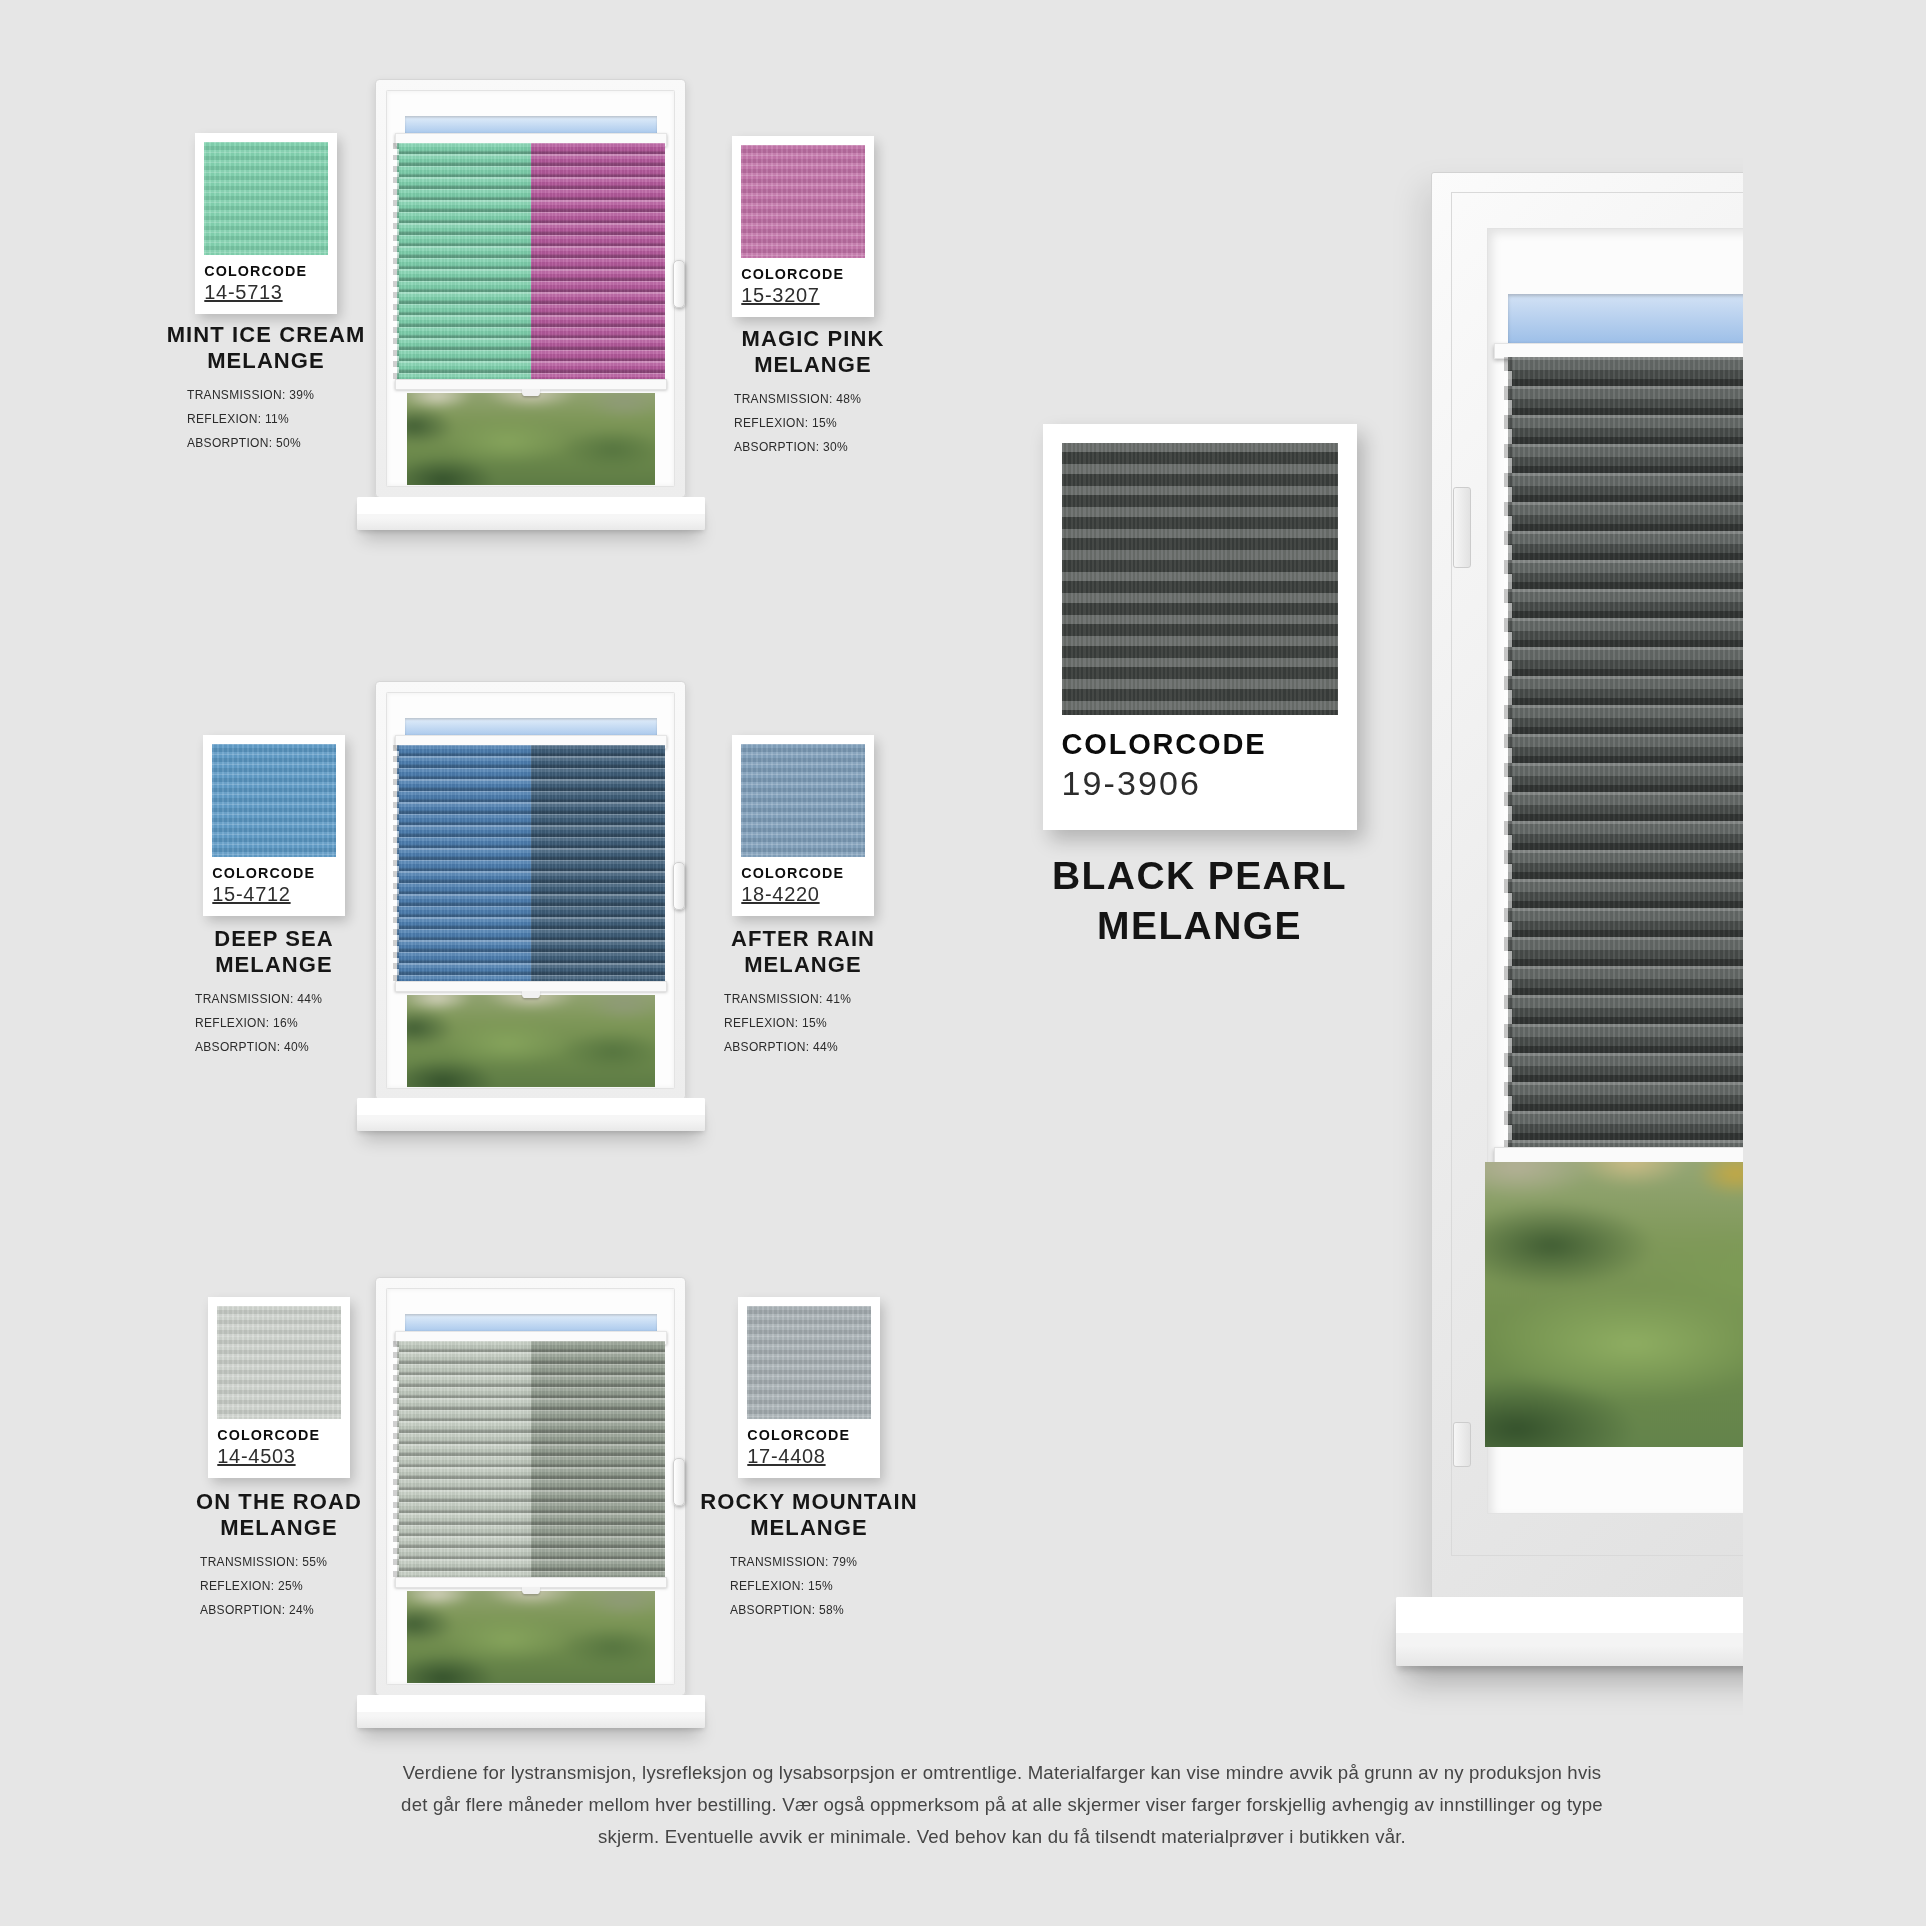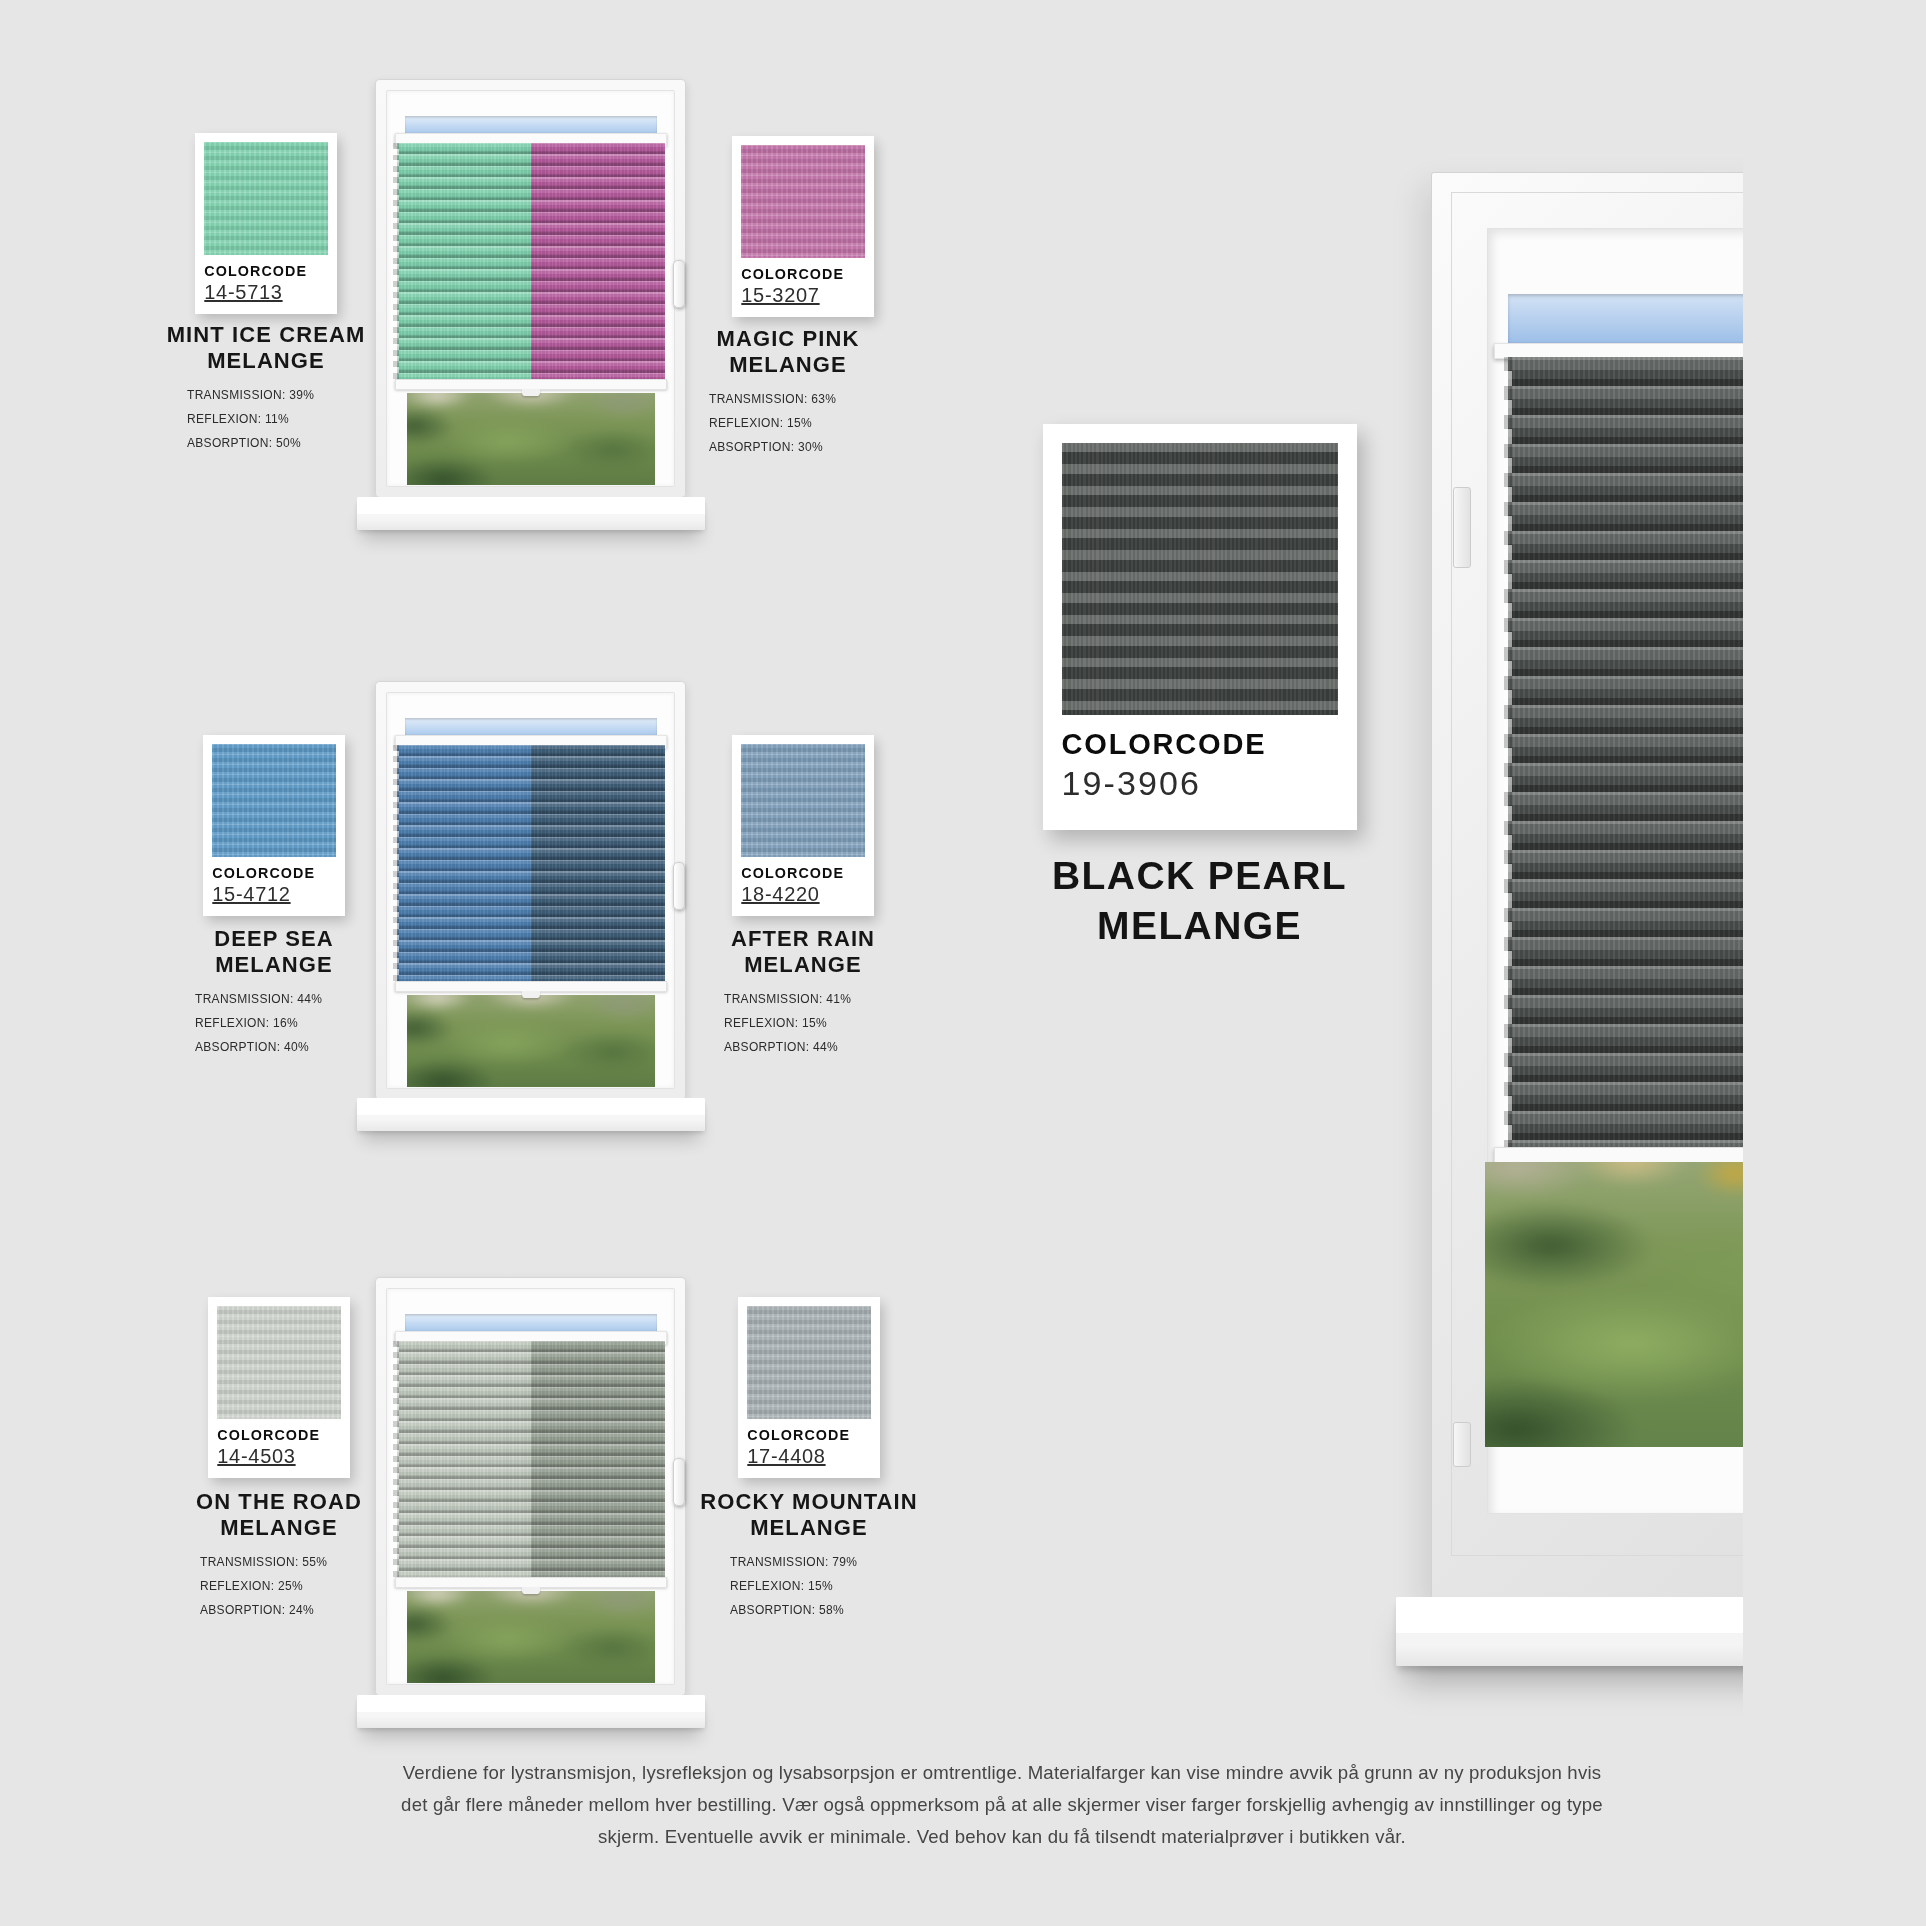--- a/index.html
+++ b/index.html
@@ -173,27 +173,27 @@
     </div>
   </div>
 
   <div class="card" style="left:732px;top:136px">
     <div class="card-fabric" style="background-color: rgb(194, 114, 168);">
         <div class="melange-tex"></div>
       </div>
     <div class="cc-label">COLORCODE</div>
     <div class="cc-code">15-3207</div>
   </div>
-  <div class="pinfo" style="left:634px;top:326px">
+  <div class="pinfo" style="left:659px;top:326px">
     <div class="pname">
       <div>MAGIC PINK</div>
       <div>MELANGE</div>
     </div>
     <div class="pstats">
-      <div>TRANSMISSION: 63%</div>
+      <div>TRANSMISSION: 48%</div>
       <div>REFLEXION: 15%</div>
       <div>ABSORPTION: 30%</div>
     </div>
   </div>
 
   <div class="winu" style="left:375px;top:681px">
     <div class="win-frame"></div>
     <div class="win-sash"></div>
     <div class="win-sky"></div>
     <div class="win-landscape">

